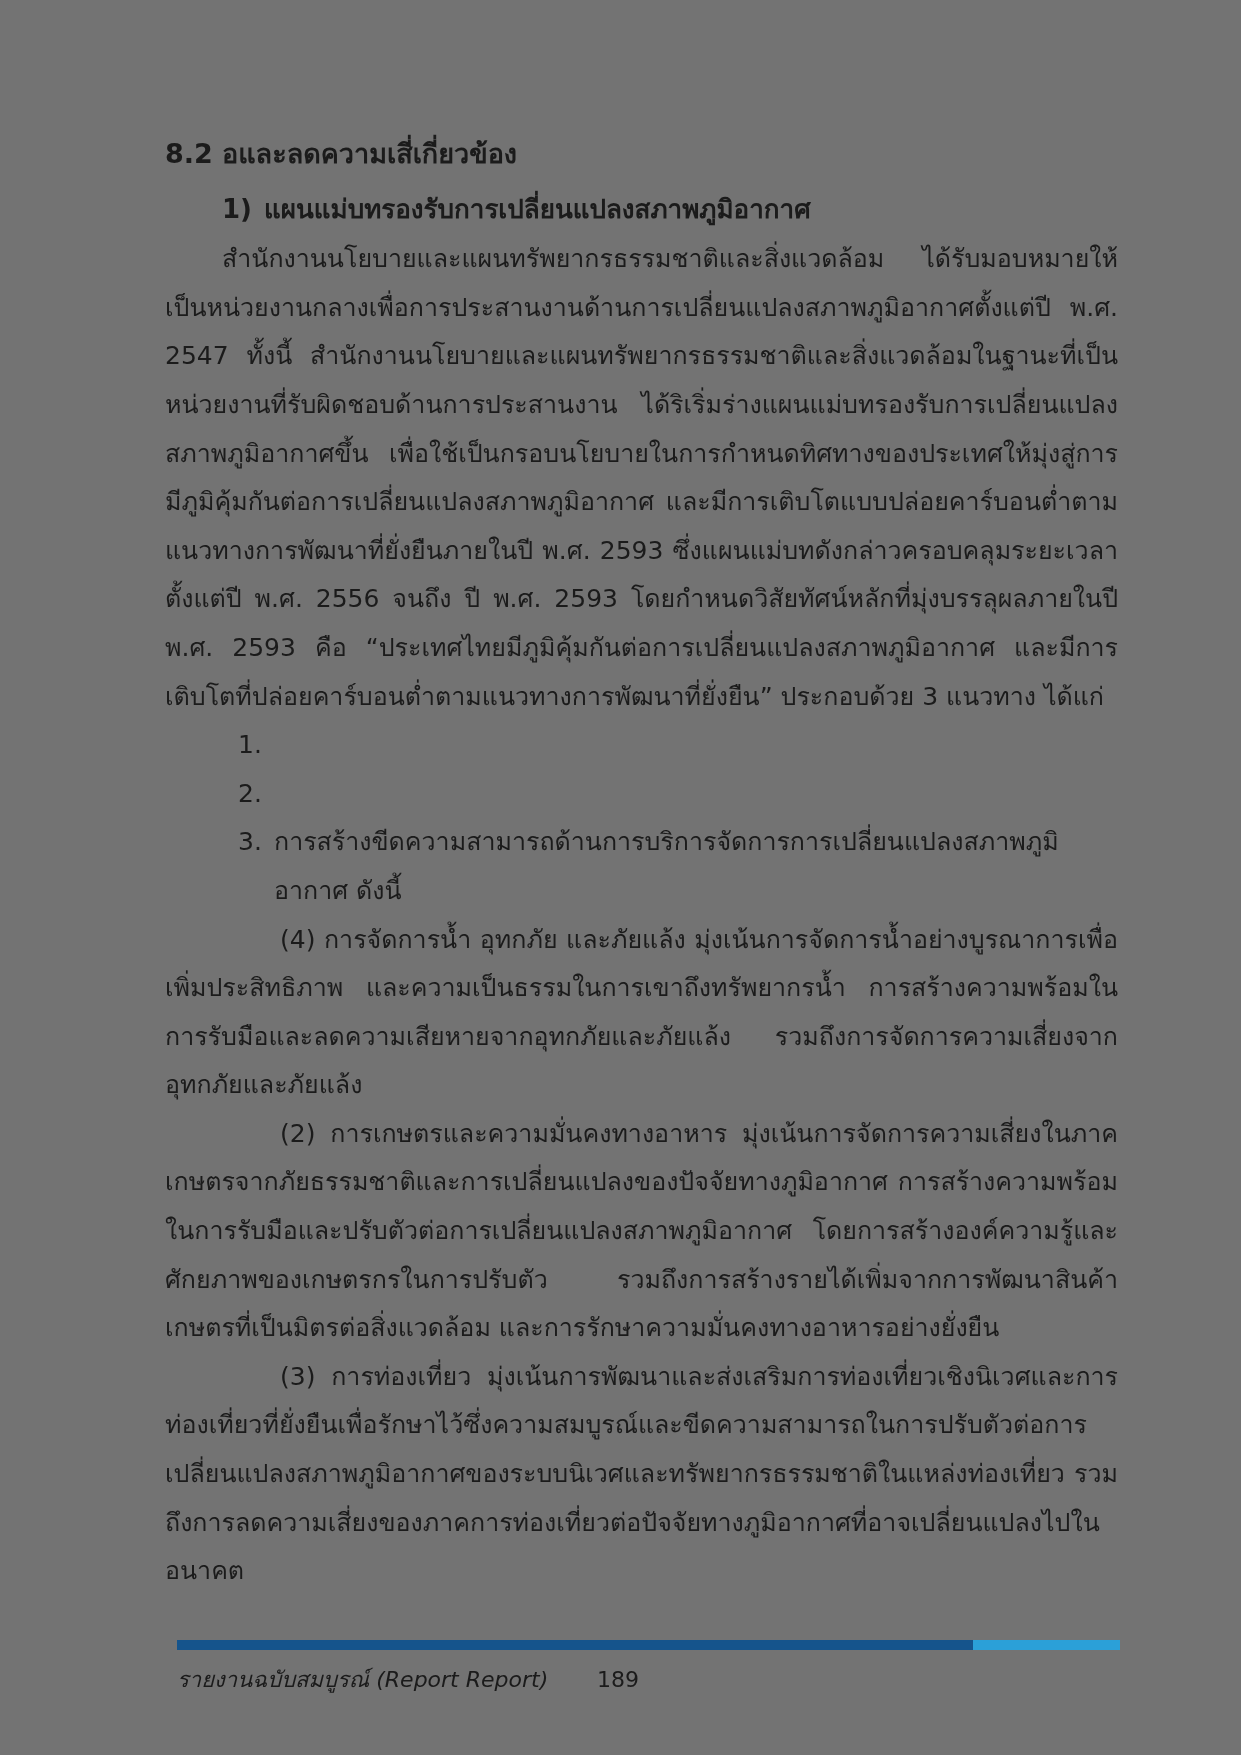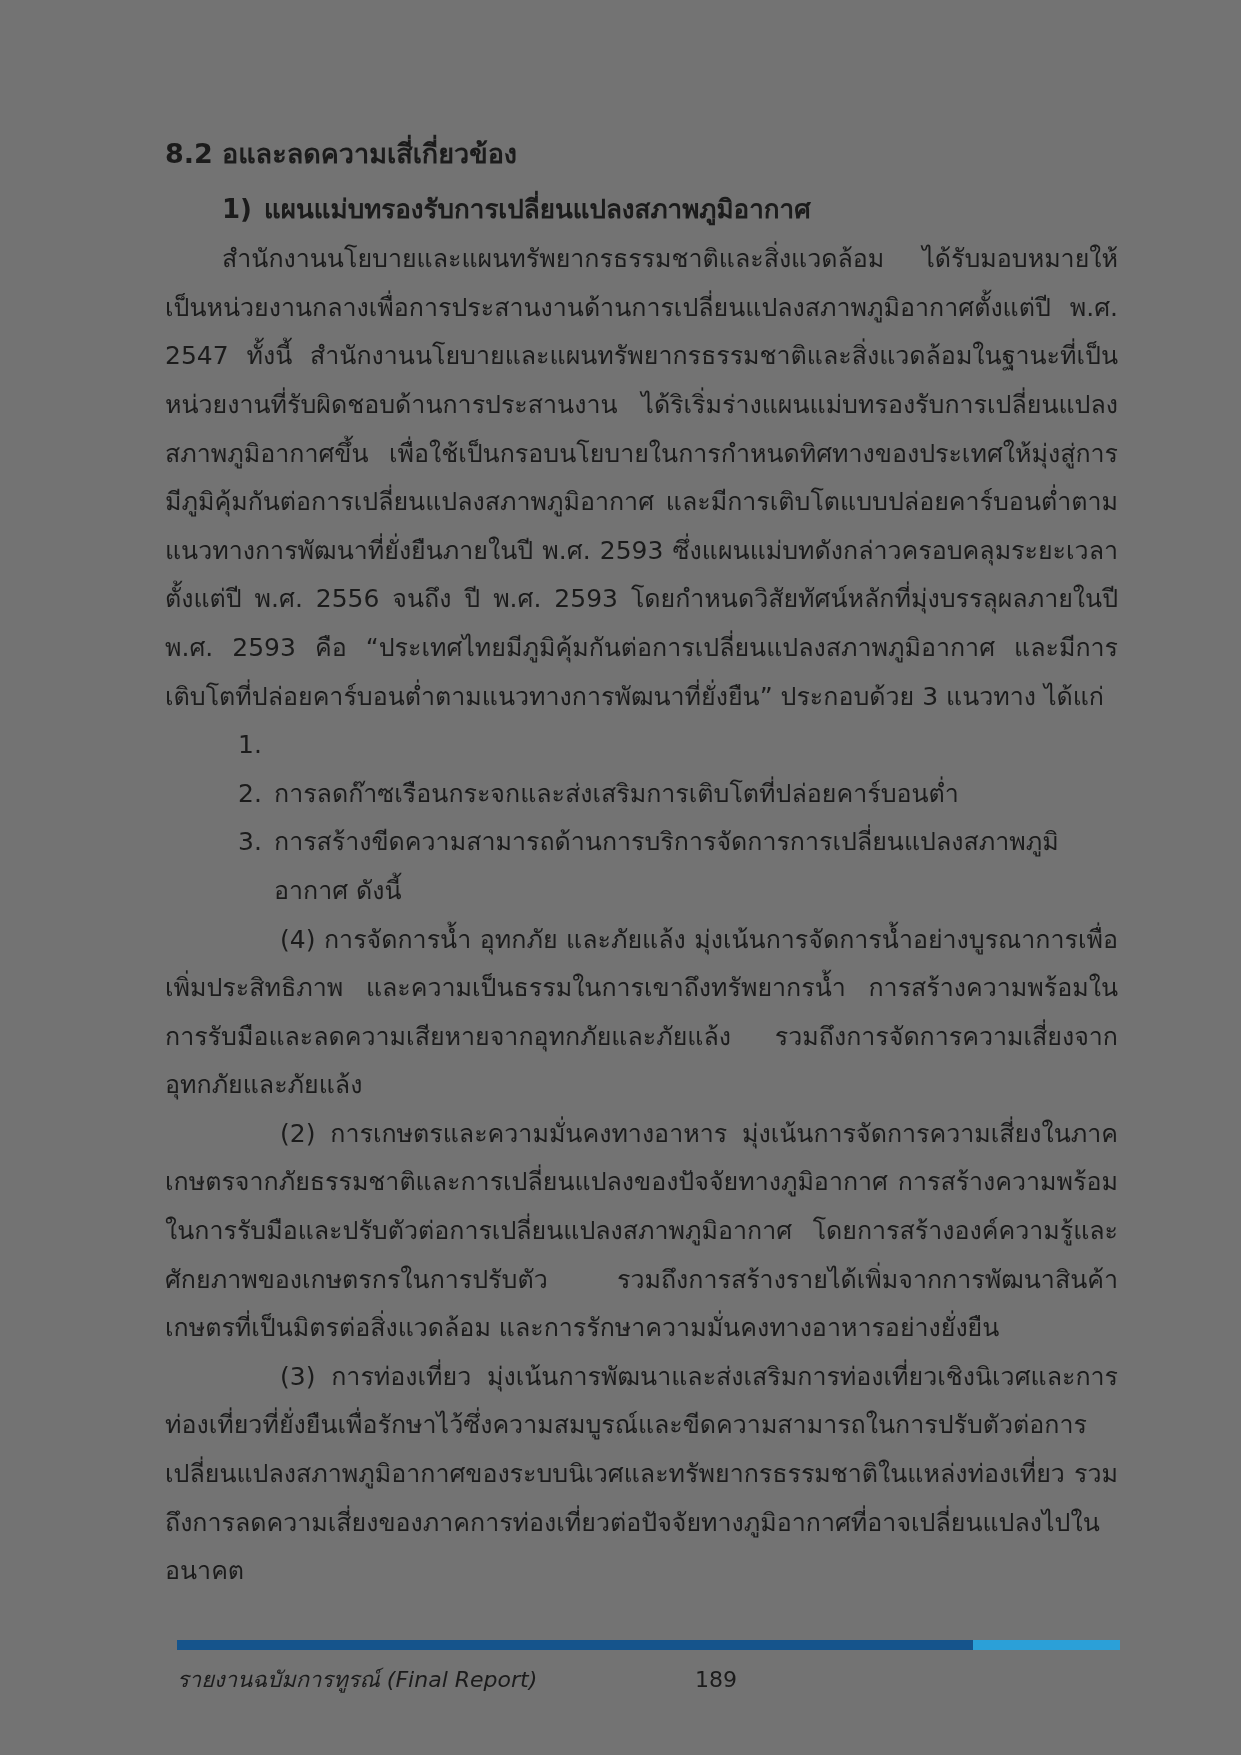--- a/index.html
+++ b/index.html
@@ -58,54 +58,53 @@
     width:943px;height:40px;
     font-size:22px;
     line-height:40px;
   }
   .report-title{
     position:absolute;left:0;top:0;
     font-style:italic;
   }
   .page-number{
     position:absolute;left:420px;top:0;
-    width:140px;text-align:right;
+    width:140px;text-align:left;
   }
 </style>
 </head>
 <body>
 
 <div class="page">
 
   <div class="content" id="content">
       <div class="h1">
         <span class="hnum">8.2</span>
         <span>อและลดความเสี่เกี่ยวข้อง</span>
       </div>
       <div class="h2"><span class="hnum">1)</span><span>แผนแม่บทรองรับการเปลี่ยนแปลงสภาพภูมิอากาศ</span></div>
       <div class="para">สำนักงานนโยบายและแผนทรัพยากรธรรมชาติและสิ่งแวดล้อม ได้รับมอบหมายให้เป็นหน่วยงานกลางเพื่อการประสานงานด้านการเปลี่ยนแปลงสภาพภูมิอากาศตั้งแต่ปี พ.ศ. 2547 ทั้งนี้ สำนักงานนโยบายและแผนทรัพยากรธรรมชาติและสิ่งแวดล้อมในฐานะที่เป็นหน่วยงานที่รับผิดชอบด้านการประสานงาน ได้ริเริ่มร่างแผนแม่บทรองรับการเปลี่ยนแปลงสภาพภูมิอากาศขึ้น เพื่อใช้เป็นกรอบนโยบายในการกำหนดทิศทางของประเทศให้มุ่งสู่การมีภูมิคุ้มกันต่อการเปลี่ยนแปลงสภาพภูมิอากาศ และมีการเติบโตแบบปล่อยคาร์บอนต่ำตามแนวทางการพัฒนาที่ยั่งยืนภายในปี พ.ศ. 2593 ซึ่งแผนแม่บทดังกล่าวครอบคลุมระยะเวลาตั้งแต่ปี พ.ศ. 2556 จนถึง ปี พ.ศ. 2593 โดยกำหนดวิสัยทัศน์หลักที่มุ่งบรรลุผลภายในปี พ.ศ. 2593 คือ “ประเทศไทยมีภูมิคุ้มกันต่อการเปลี่ยนแปลงสภาพภูมิอากาศ และมีการเติบโตที่ปล่อยคาร์บอนต่ำตามแนวทางการพัฒนาที่ยั่งยืน” ประกอบด้วย 3 แนวทาง ได้แก่</div>
       <div class="li">
         <span class="linum">1.</span>
       </div>
       <div class="li">
         <span class="linum">2.</span>
-        <span class="litext">การลดก๊าซเรือนกระจกและส่งเสริมการเติบโตที่ปล่อยคาร์บอนต่ำ</span>
       </div>
       <div class="li">
         <span class="linum">3.</span>
         <span class="litext">การสร้างขีดความสามารถด้านการบริการจัดการการเปลี่ยนแปลงสภาพภูมิอากาศ ดังนี้</span>
       </div>
       <div class="para deep">(4) การจัดการน้ำ อุทกภัย และภัยแล้ง มุ่งเน้นการจัดการน้ำอย่างบูรณาการเพื่อเพิ่มประสิทธิภาพ และความเป็นธรรมในการเขาถึงทรัพยากรน้ำ การสร้างความพร้อมในการรับมือและลดความเสียหายจากอุทกภัยและภัยแล้ง รวมถึงการจัดการความเสี่ยงจากอุทกภัยและภัยแล้ง</div>
       <div class="para deep">(2) การเกษตรและความมั่นคงทางอาหาร มุ่งเน้นการจัดการความเสี่ยงในภาคเกษตรจากภัยธรรมชาติและการเปลี่ยนแปลงของปัจจัยทางภูมิอากาศ การสร้างความพร้อมในการรับมือและปรับตัวต่อการเปลี่ยนแปลงสภาพภูมิอากาศ โดยการสร้างองค์ความรู้และศักยภาพของเกษตรกรในการปรับตัว รวมถึงการสร้างรายได้เพิ่มจากการพัฒนาสินค้าเกษตรที่เป็นมิตรต่อสิ่งแวดล้อม และการรักษาความมั่นคงทางอาหารอย่างยั่งยืน</div>
       <div class="para deep">(3) การท่องเที่ยว มุ่งเน้นการพัฒนาและส่งเสริมการท่องเที่ยวเชิงนิเวศและการท่องเที่ยวที่ยั่งยืนเพื่อรักษาไว้ซึ่งความสมบูรณ์และขีดความสามารถในการปรับตัวต่อการเปลี่ยนแปลงสภาพภูมิอากาศของระบบนิเวศและทรัพยากรธรรมชาติในแหล่งท่องเที่ยว รวมถึงการลดความเสี่ยงของภาคการท่องเที่ยวต่อปัจจัยทางภูมิอากาศที่อาจเปลี่ยนแปลงไปในอนาคต</div>
     </div>
 
   <div class="footer-bar">
     <div class="seg-dark" id="seg-dark" style="background: rgb(21, 84, 140);"></div>
     <div class="seg-light" id="seg-light" style="background: rgb(43, 160, 216);"></div>
   </div>
 
   <div class="footer-row">
-    <span class="report-title">รายงานฉบัมการทูรณ์ (Final Report)</span>
+    <span class="report-title">รายงานฉบับสมบูรณ์ (Report Report)</span>
     <span class="page-number">189</span>
   </div>
 
 </div>
 
 </body></html>

